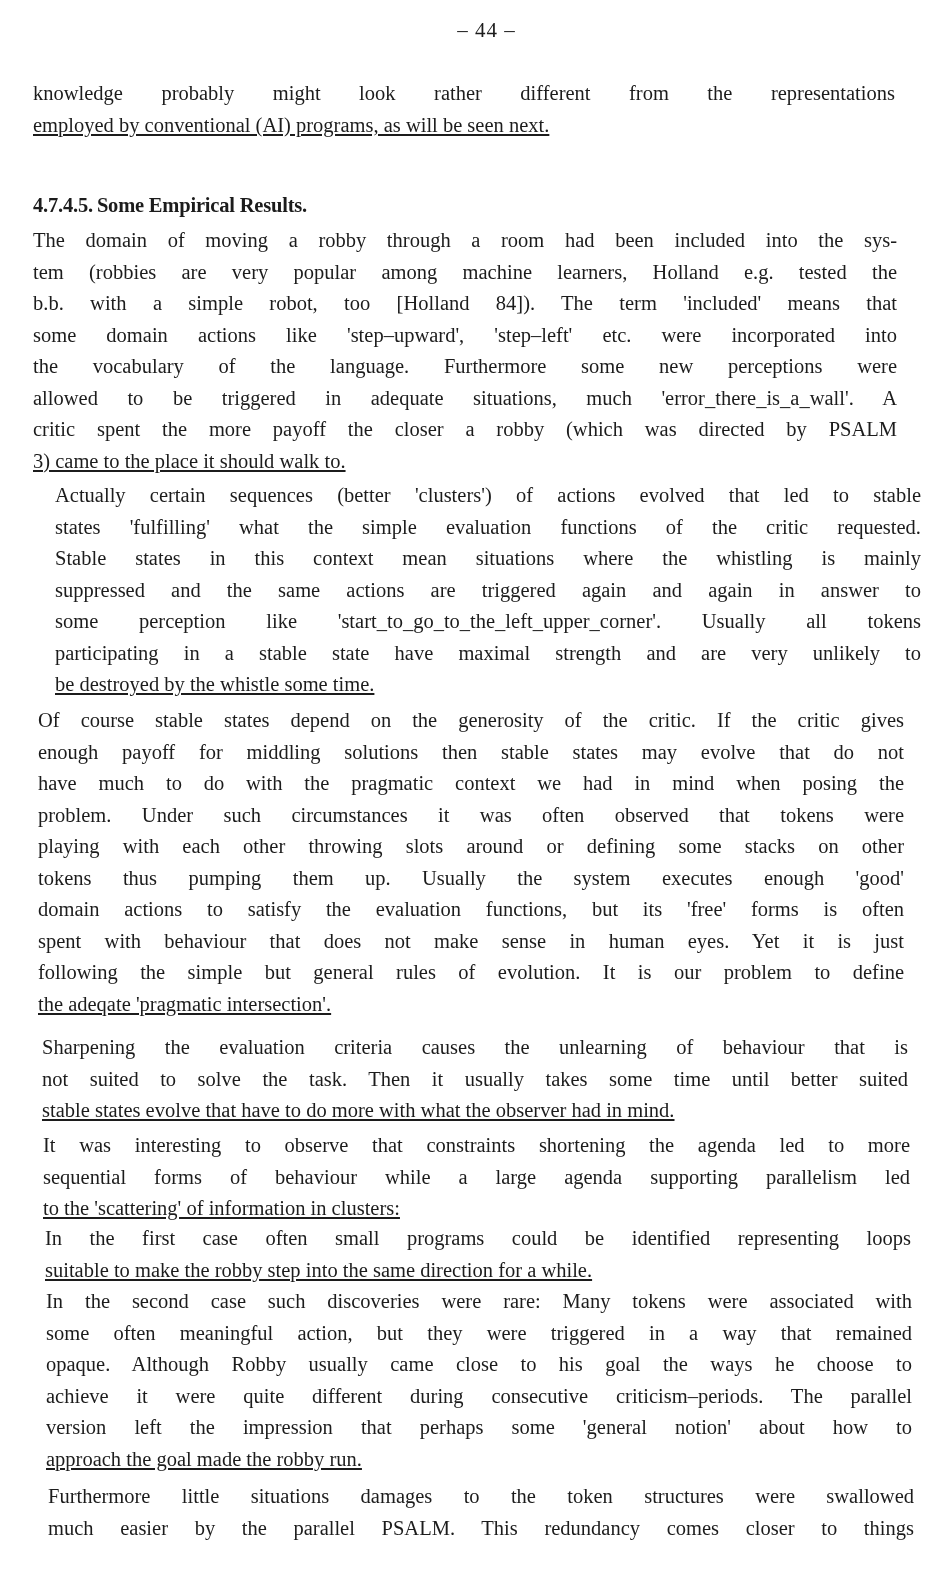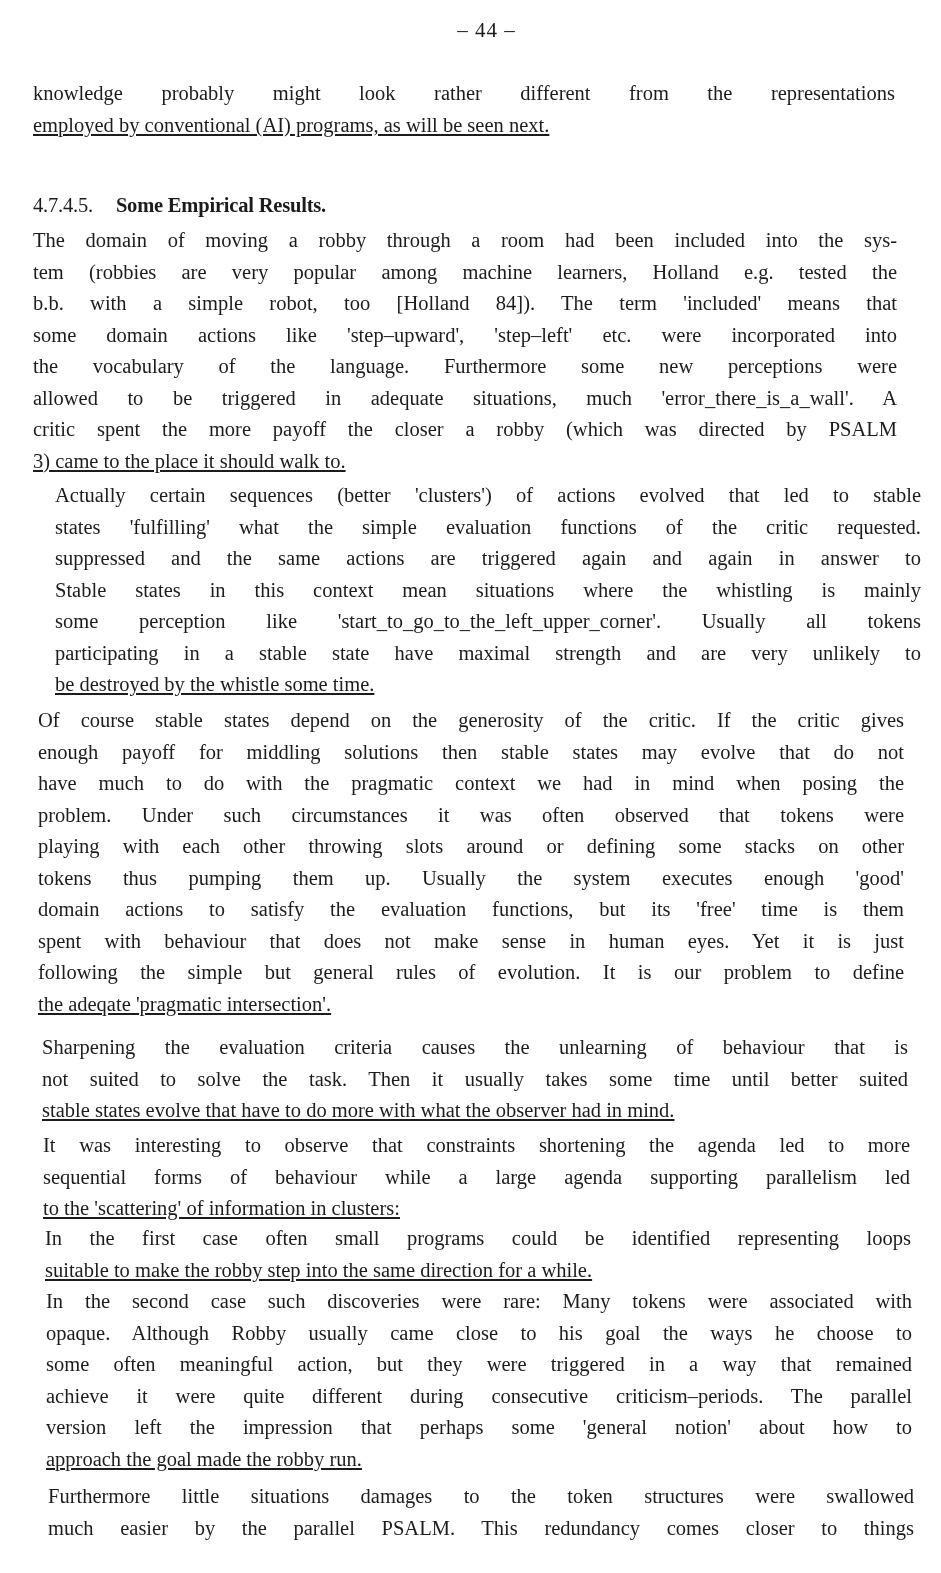--- a/index.html
+++ b/index.html
@@ -49,22 +49,22 @@
       text-align-last: left;
       text-decoration: underline;
     }
     .heading {
       position: absolute;
       font-size: 20.5px;
       font-weight: bold;
       letter-spacing: -0.2px;
     }
     .heading .num {
-      font-weight: normal;
-      margin-right: 23px;
+      font-weight: bold;
+      margin-right: 4px;
     }
   </style>
 </head>
 <body>
 
 <div class="page">
 
   <div class="page-number">– 44 –</div>
 
   <div class="block" style="left:33px; top:78px; width:862px;">
@@ -83,35 +83,35 @@
     <span class="line">some domain actions like 'step–upward', 'step–left' etc. were incorporated into</span>
     <span class="line">the vocabulary of the language. Furthermore some new perceptions were</span>
     <span class="line">allowed to be triggered in adequate situations, much 'error_there_is_a_wall'. A</span>
     <span class="line">critic spent the more payoff the closer a robby (which was directed by PSALM</span>
     <span class="line last">3) came to the place it should walk to.</span>
   </div>
 
   <div class="block" style="left:35px; top:480px; width:866px;margin-left:20px;">
     <span class="line">Actually certain sequences (better 'clusters') of actions evolved that led to stable</span>
     <span class="line">states 'fulfilling' what the simple evaluation functions of the critic requested.</span>
+    <span class="line">Stable states in this context mean situations where the whistling is mainly</span>
     <span class="line">suppressed and the same actions are triggered again and again in answer to</span>
-    <span class="line">Stable states in this context mean situations where the whistling is mainly</span>
     <span class="line">some perception like 'start_to_go_to_the_left_upper_corner'. Usually all tokens</span>
     <span class="line">participating in a stable state have maximal strength and are very unlikely to</span>
     <span class="line last">be destroyed by the whistle some time.</span>
   </div>
 
   <div class="block" style="left:38px; top:705px; width:866px;">
     <span class="line">Of course stable states depend on the generosity of the critic. If the critic gives</span>
     <span class="line">enough payoff for middling solutions then stable states may evolve that do not</span>
     <span class="line">have much to do with the pragmatic context we had in mind when posing the</span>
     <span class="line">problem. Under such circumstances it was often observed that tokens were</span>
     <span class="line">playing with each other throwing slots around or defining some stacks on other</span>
     <span class="line">tokens thus pumping them up. Usually the system executes enough 'good'</span>
-    <span class="line">domain actions to satisfy the evaluation functions, but its 'free' time is them</span>
+    <span class="line">domain actions to satisfy the evaluation functions, but its 'free' forms is often</span>
     <span class="line">spent with behaviour that does not make sense in human eyes.  Yet it is just</span>
     <span class="line">following the simple but general rules of evolution.  It is our problem to define</span>
     <span class="line last">the adeqate 'pragmatic intersection'.</span>
   </div>
 
   <div class="block" style="left:42px; top:1032px; width:866px;">
     <span class="line">Sharpening the evaluation criteria causes the unlearning of behaviour that is</span>
     <span class="line">not suited to solve the task. Then it usually takes some time until better suited</span>
     <span class="line last">stable states evolve that have to do more with what the observer had in mind.</span>
   </div>
@@ -122,22 +122,22 @@
     <span class="line last">to the 'scattering' of information in clusters:</span>
   </div>
 
   <div class="block" style="left:45px; top:1223px; width:866px;">
     <span class="line">In the first case often small programs could be identified representing loops</span>
     <span class="line last">suitable to make the robby step into the same direction for a while.</span>
   </div>
 
   <div class="block" style="left:46px; top:1286px; width:866px;">
     <span class="line">In the second case such discoveries were rare: Many tokens were associated with</span>
+    <span class="line">some often meaningful action, but they were triggered in a way that remained</span>
     <span class="line">opaque. Although Robby usually came close to his goal the ways he choose to</span>
-    <span class="line">some often meaningful action, but they were triggered in a way that remained</span>
     <span class="line">achieve it were quite different during consecutive criticism–periods. The parallel</span>
     <span class="line">version left the impression that perhaps some 'general notion' about how to</span>
     <span class="line last">approach the goal made the robby run.</span>
   </div>
 
   <div class="block" style="left:48px; top:1481px; width:866px;">
     <span class="line">Furthermore little situations damages to the token structures were swallowed</span>
     <span class="line">much easier by the parallel PSALM. This redundancy comes closer to things</span>
   </div>
 

